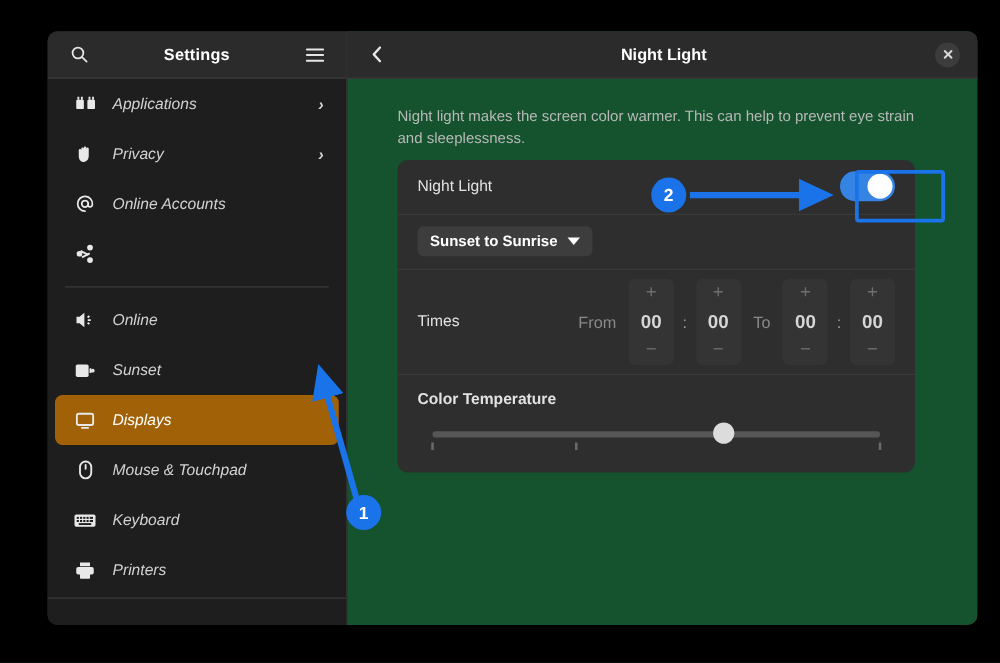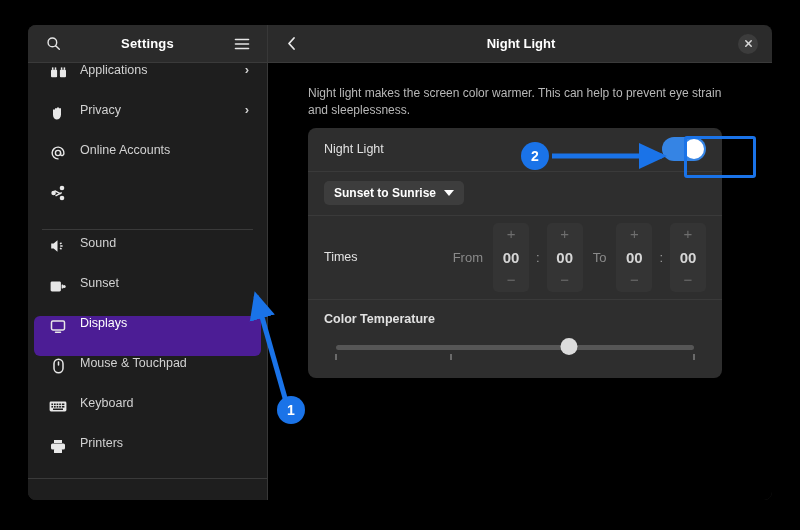--- a/index.html
+++ b/index.html
@@ -8,21 +8,21 @@
     background: #000;
     font-family: "Liberation Sans", sans-serif;
     overflow: hidden;
   }
 
   #stage { position: relative; width: 800px; height: 530px; background: #000; }
 
   
   .window {
     position: absolute;
-    left: 28px; top: 25px;
+    left: 38px; top: 25px;
     width: 744px; height: 475px;
     background: #242424;
     border-radius: 8px;
     overflow: hidden;
     display: flex;
   }
 
   
   .sidebar {
     width: 240px;
@@ -60,27 +60,29 @@
 
   .sidebar-list {
     flex: 1;
     overflow: hidden;
     padding-top: 0px;
     position: relative;
   }
   .nav-item {
     height: 40px;
     display: flex;
+    align-items: center;
     padding: 0 12px 0 14px;
     margin: 0 6px;
     border-radius: 6px;
     color: #d2d2d2;
     font-size: 12.5px;
-  }
-  .nav-item.selected { background: #4c1d95; color:#ffffff; }
+    font-style: italic;
+  }
+  .nav-item.selected { background: #a16207; color:#ffffff; }
   .nav-ico {
     width: 20px; height: 20px;
     margin-right: 12px;
     display:flex; align-items:center; justify-content:center;
     color: #e8e8e8;
     flex: 0 0 20px;
   }
   .nav-ico svg { display:block; }
   .nav-label { flex:1; white-space: nowrap; }
   .nav-chev { color:#d0d0d0; font-size: 13px; font-weight: bold; line-height:1; }
@@ -92,21 +94,21 @@
   }
   .sidebar-footer {
     height: 22px;
     border-top: 1px solid #3a3a3a;
     background: #1e1e1e;
   }
 
   
   .content {
     flex: 1;
-    background: #000000;
+    background: #14532d;
     display: flex;
     flex-direction: column;
     position: relative;
   }
   .content-header {
     height: 38px; min-height: 38px;
     background: #2b2b2b;
     border-bottom: 1px solid #3a3a3a;
     display: flex;
     align-items: center;
@@ -333,21 +335,21 @@
 
         <div class="nav-sep"></div>
 
         <div class="nav-item">
           <span class="nav-ico">
             <svg width="16" height="14" viewBox="0 0 16 14" fill="currentColor">
               <path d="M7.5 1.2L3.6 4.4H1.2v5.2h2.4l3.9 3.2z"></path>
               <path d="M9.6 4.3l1.5-1.1 .9 1.2-1.5 1.1zM9.6 9.7l1.5 1.1.9-1.2-1.5-1.1zM10.2 6.3h2.4v1.5h-2.4z"></path>
             </svg>
           </span>
-          <span class="nav-label">Sound</span>
+          <span class="nav-label">Online</span>
           <span class="nav-chev"></span>
         </div>
 
         <div class="nav-item">
           <span class="nav-ico">
             <svg width="16" height="15" viewBox="0 0 16 15" fill="currentColor">
               <path d="M2 2.5h7.5c.8 0 1.4.6 1.4 1.4v7.2c0 .8-.6 1.4-1.4 1.4H2c-.8 0-1.4-.6-1.4-1.4V3.9c0-.8.6-1.4 1.4-1.4z"></path>
               <rect x="11.6" y="5.6" width="1.6" height="3.8" rx=".5"></rect>
               <circle cx="14.2" cy="7.5" r="1.5"></circle>
             </svg>

